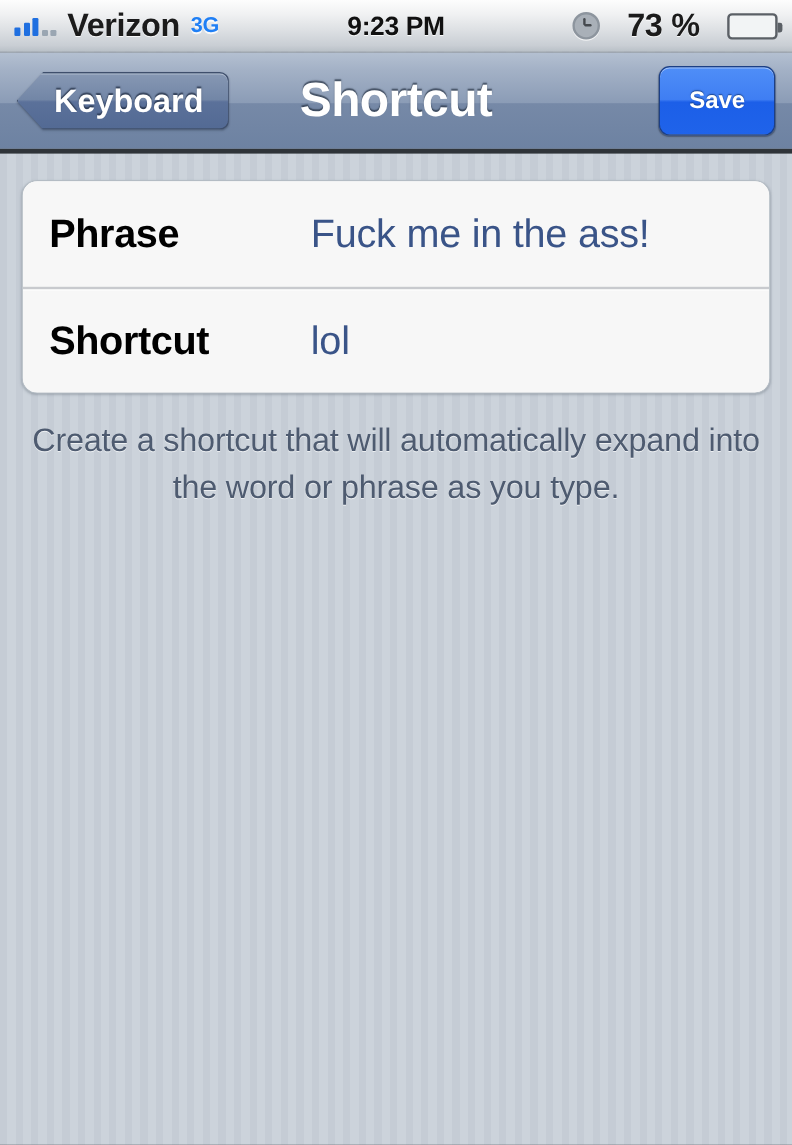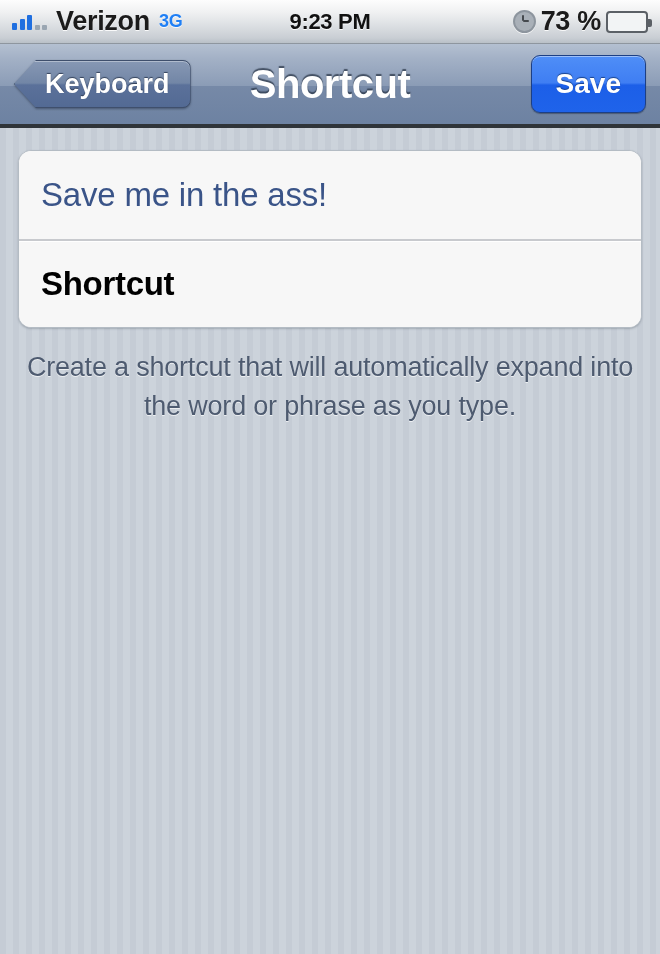--- a/index.html
+++ b/index.html
@@ -42,21 +42,21 @@
   .sb-center {
     position: absolute;
     left: 0; right: 0;
     text-align: center;
     pointer-events: none;
   }
   .sb-right {
     margin-left: auto;
     display: flex;
     align-items: center;
-    gap: 5px;
+    gap: 23px;
     flex: 0 0 auto;
   }
   .sb-text {
     font-size: 27px;
     font-weight: bold;
     color: #1b1b1b;
     text-shadow: 0 1px 0 rgba(255,255,255,0.85);
     letter-spacing: -0.3px;
   }
   .sb-time {
@@ -193,21 +193,21 @@
 
   .save-btn {
     position: relative;
     z-index: 2;
     margin-left: auto;
     height: 58px;
     padding: 0 24px;
     display: flex;
     align-items: center;
     justify-content: center;
-    font-size: 28px;
+    font-size: 20px;
     font-weight: bold;
     color: #ffffff;
     text-shadow: 0 -1px 1px rgba(12,45,105,0.75);
     background: linear-gradient(to bottom, #4f8ef7 0%, #3f7ef3 48%, #1c5fe8 52%, #1f63ea 100%);
     border: 1px solid #1c3f85;
     border-radius: 9px;
     box-shadow: inset 0 1px 0 rgba(255,255,255,0.45),
                 0 1px 1px rgba(30,40,58,0.45);
     cursor: pointer;
   }
@@ -299,24 +299,26 @@
       <div class="back-btn">Keyboard</div>
     </div>
     <div class="nav-title">Shortcut</div>
     <div class="save-btn">Save</div>
   </div>
 
   <div class="content">
 
     <div class="group">
       <div class="row">
-        <span class="row-value">Save me in the ass!</span>
+        <span class="row-label">Phrase</span>
+        <span class="row-value">Fuck me in the ass!</span>
       </div>
       <div class="row">
         <span class="row-label">Shortcut</span>
+        <span class="row-value">lol</span>
       </div>
     </div>
 
     <div class="footer-note">Create a shortcut that will automatically expand into the word or phrase as you type.</div>
 
   </div>
 
 </div>
 
 </body></html>

